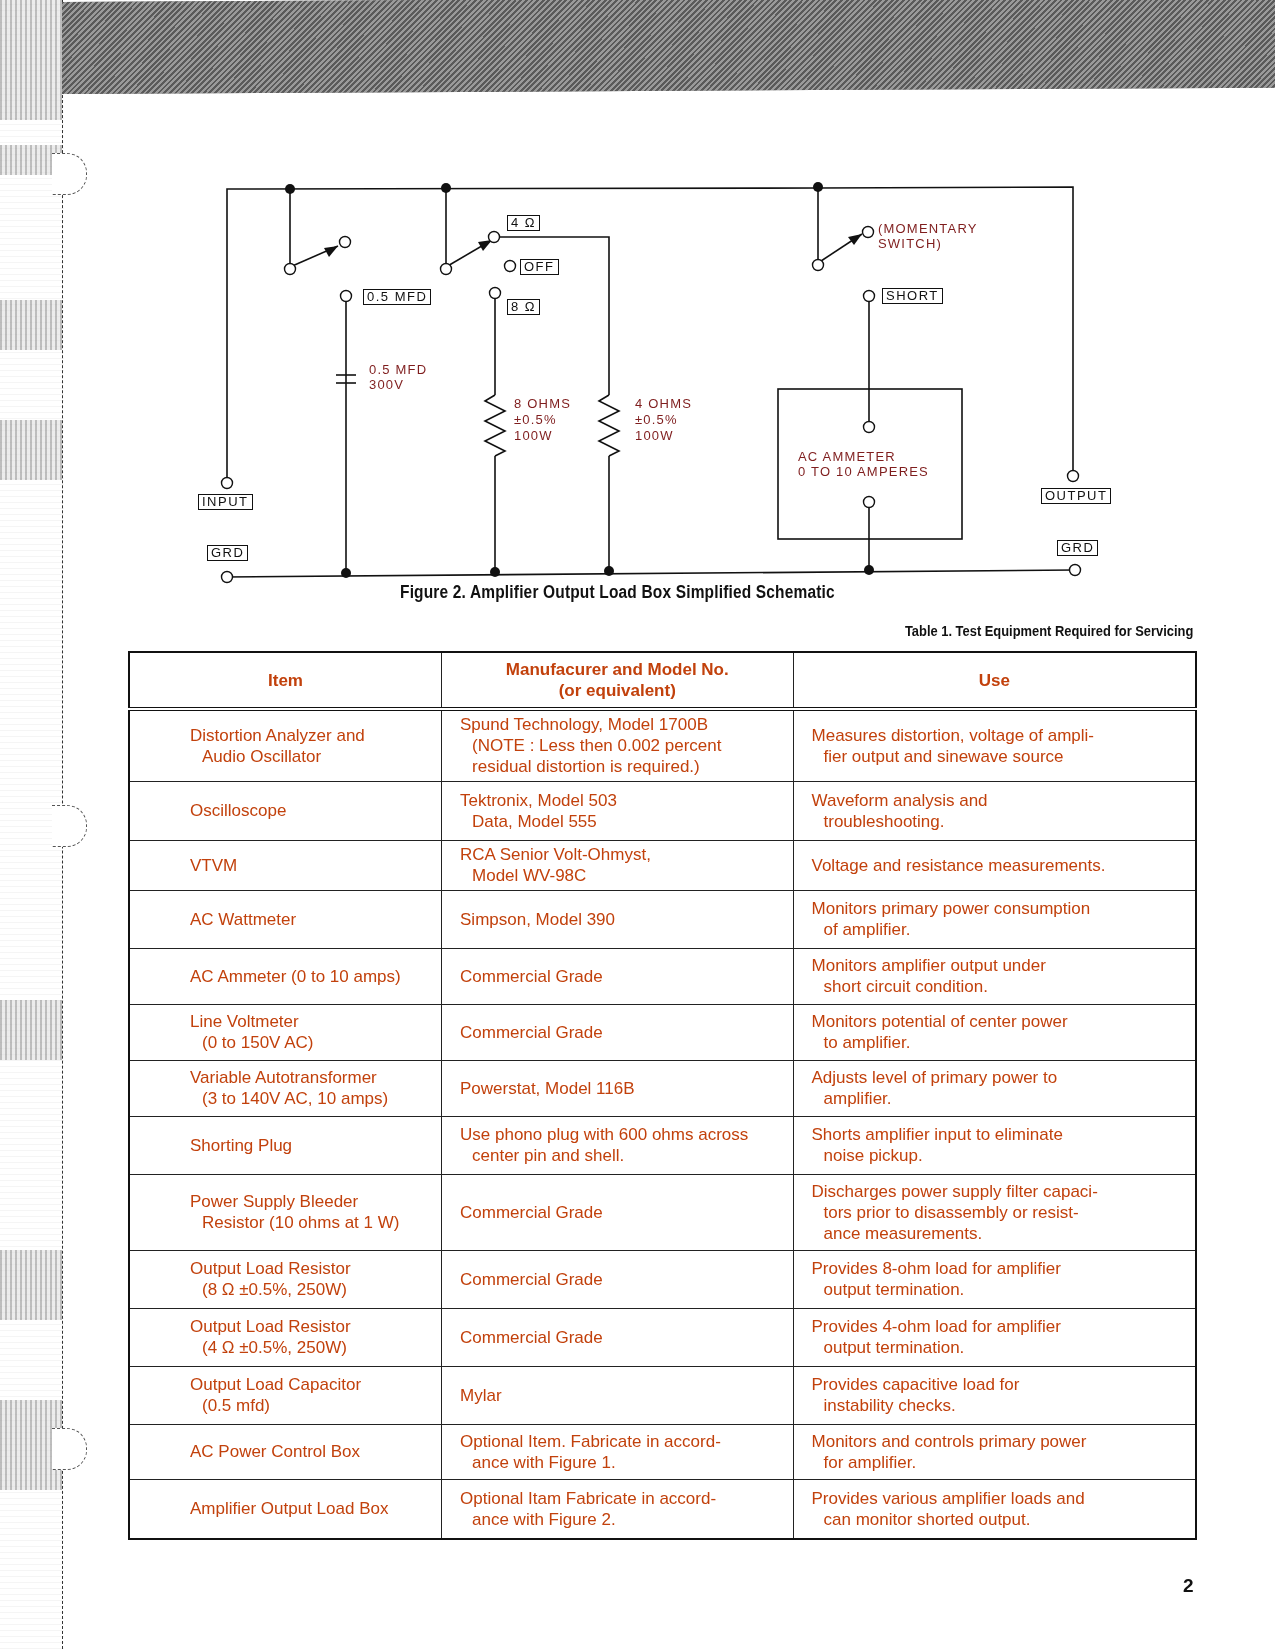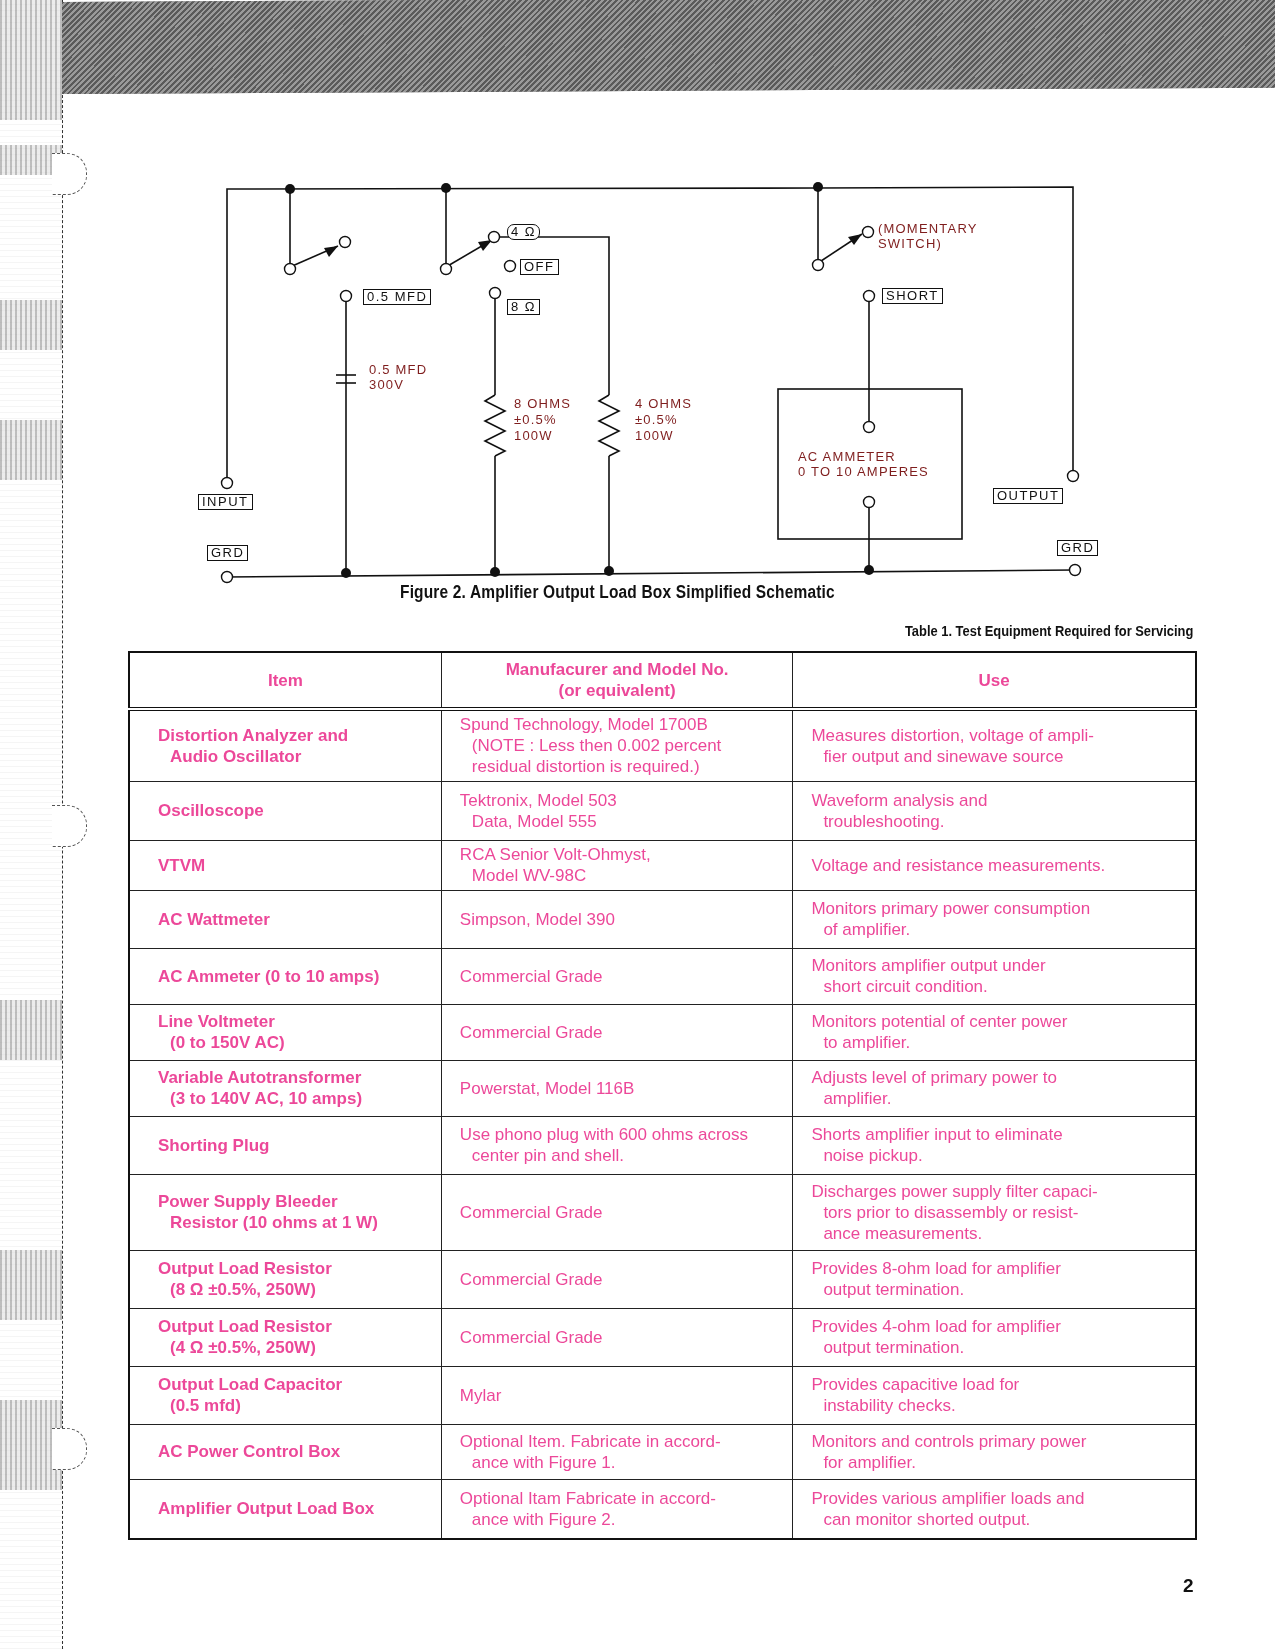--- a/index.html
+++ b/index.html
@@ -56,34 +56,34 @@
     .table-caption {
       position: absolute; right: 82px; top: 622px;
       font-weight: bold; font-size: 15px;
       transform: scaleX(0.86); transform-origin: right top;
     }
 
     
     .equip-table {
       position: absolute; left: 128px; top: 651px; width: 1069px;
       border-collapse: collapse; border: 2px solid #111;
-      font-family: "Liberation Sans", sans-serif; font-size: 17px; color: #ec4899;
+      font-family: "Liberation Sans", sans-serif; font-size: 17px; color: #c2410c;
     }
     .equip-table th, .equip-table td {
       border: 1.5px solid #222; vertical-align: middle; padding: 0 0 0 0;
     }
     .equip-table thead th {
       height: 54px; font-weight: bold; font-size: 17px; text-align: center;
       line-height: 21px; border-bottom: 4px double #111;
     }
     .equip-table col.c1 { width: 313px; }
     .equip-table col.c2 { width: 352px; }
     .equip-table col.c3 { width: 404px; }
     .equip-table td { line-height: 21px; }
-    .equip-table td.item { padding-left: 28px; font-weight: bold; }
+    .equip-table td.item { padding-left: 60px; }
     .equip-table td.mfr { padding-left: 18px; }
     .equip-table td.use { padding-left: 18px; }
     .cell-line { display: block; white-space: pre; }
     .cell-line.indent { padding-left: 12px; }
 
     .page-number {
       position: absolute; left: 1183px; top: 1575px;
       font-weight: bold; font-size: 19px;
     }
   </style>
@@ -170,40 +170,40 @@
       <circle cx="869" cy="296" r="5.5"></circle>
       <circle cx="869" cy="427" r="5.5"></circle>
       <circle cx="869" cy="502" r="5.5"></circle>
       <circle cx="227" cy="483" r="5.5"></circle>
       <circle cx="227" cy="577" r="5.5"></circle>
       <circle cx="1073" cy="476" r="5.5"></circle>
       <circle cx="1075" cy="570" r="5.5"></circle>
     </g>
   </svg>
 
-  <div class="s-box" style="left:507px;top:224px;border-radius:7px;">4 Ω</div>
+  <div class="s-box" style="left:507px;top:215px;">4 Ω</div>
   <div class="s-box" style="left:520px;top:259px;">OFF</div>
   <div class="s-box" style="left:507px;top:299px;">8 Ω</div>
   <div class="s-box" style="left:363px;top:289px;">0.5 MFD</div>
   <div class="s-label" style="left:878px;top:221px;">(MOMENTARY
 SWITCH)</div>
   <div class="s-box" style="left:882px;top:288px;">SHORT</div>
   <div class="s-label" style="left:369px;top:362px;">0.5 MFD
 300V</div>
   <div class="s-label" style="left:514px;top:396px;line-height:16px;">8 OHMS
 ±0.5%
 100W</div>
   <div class="s-label" style="left:635px;top:396px;line-height:16px;">4 OHMS
 ±0.5%
 100W</div>
   <div class="s-label" style="left:798px;top:449px;">AC AMMETER
 0 TO 10 AMPERES</div>
   <div class="s-box" style="left:198px;top:494px;">INPUT</div>
   <div class="s-box" style="left:207px;top:545px;">GRD</div>
-  <div class="s-box" style="left:993px;top:488px;">OUTPUT</div>
+  <div class="s-box" style="left:1041px;top:488px;">OUTPUT</div>
   <div class="s-box" style="left:1057px;top:540px;">GRD</div>
 
   <div class="figure-caption">Figure 2. Amplifier Output Load Box Simplified Schematic</div>
 </div>
 
 <div class="table-caption">Table 1. Test Equipment Required for Servicing</div>
 
 <table class="equip-table">
   <colgroup>
       <col class="c1">

